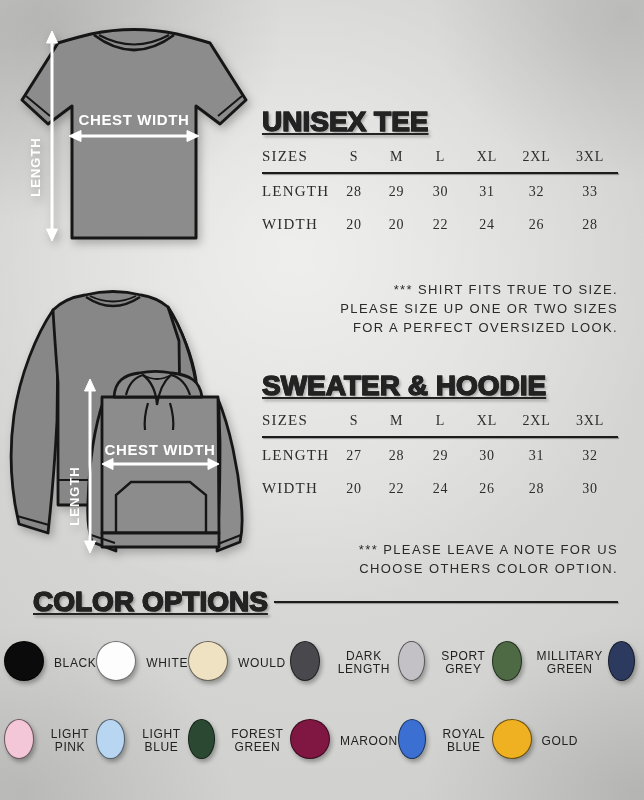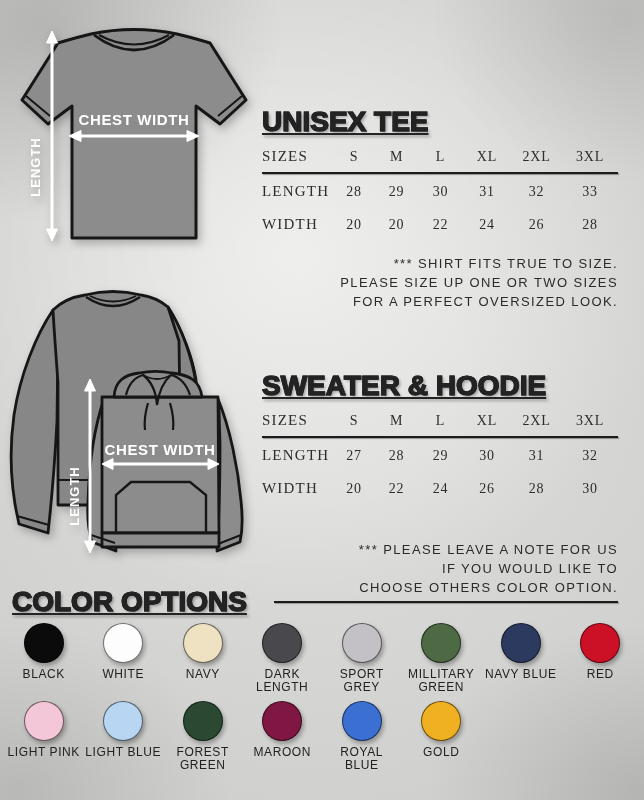--- a/index.html
+++ b/index.html
@@ -34,21 +34,21 @@
     position:absolute; right:26px; text-align:right;
     font-size:13px; letter-spacing:1.4px; line-height:19px; color:#2b2b2b; white-space:nowrap;
   }
   .note span{display:block;}
   
   .rule-long{position:absolute; height:2px; background:#1c1c1c; box-shadow:1px 1px 1px rgba(0,0,0,.3);}
   .swatches{
     position:absolute; left:4px; top:620px; width:636px;
     display:grid; grid-template-columns:repeat(8,1fr); grid-auto-rows:78px;
   }
-  .swatch{display:flex; flex-direction:column; align-items:center; padding-top:3px;}
+  .swatch{display:flex; flex-direction:row; align-items:center; padding-top:3px;gap:10px;}
   .dot{
     width:38px; height:38px; border-radius:50%;
     border:1.5px solid rgba(0,0,0,.55);
     box-shadow:2px 3px 4px rgba(0,0,0,.30);
   }
   .swatch-label{
     margin-top:5px; font-size:12px; line-height:13px; letter-spacing:.6px;
     text-align:center; color:#222; max-width:76px;
   }
   
@@ -111,21 +111,21 @@
       <div class="t-label">WIDTH</div>
       <div class="t-cell">20</div>
       <div class="t-cell">20</div>
       <div class="t-cell">22</div>
       <div class="t-cell">24</div>
       <div class="t-cell">26</div>
       <div class="t-cell">28</div>
     </div>
   </div>
 
-  <div class="note" style="top:254px;">
+  <div class="note" style="top:280px;">
     <span>*** SHIRT FITS TRUE TO SIZE.</span>
     <span>PLEASE SIZE UP ONE OR TWO SIZES</span>
     <span>FOR A PERFECT OVERSIZED LOOK.</span>
   </div>
 
   <svg class="hoodie-svg" viewBox="0 0 253 285" aria-hidden="true">
 
     <g fill="#878787" stroke="#161616" stroke-width="2.8" stroke-linejoin="round">
       <path d="M51,27 C34,52 18,92 12,132 C7,168 9,207 17,241 L46,250 C50,214 53,176 55,138 L56,58 Z"></path>
       <path d="M51,27 C58,20 70,14 83,12 Q111,5 139,12 C152,14 160,19 166,24 C179,46 190,72 194,97 L193,222 L56,222 L56,100 C54,72 52,46 51,27 Z"></path>
@@ -189,39 +189,38 @@
       <div class="t-cell">22</div>
       <div class="t-cell">24</div>
       <div class="t-cell">26</div>
       <div class="t-cell">28</div>
       <div class="t-cell">30</div>
     </div>
   </div>
 
   <div class="note" style="top:540px;">
     <span>*** PLEASE LEAVE A NOTE FOR US</span>
-    <span>IF YOU WOULD LIKE TO</span>
     <span>CHOOSE OTHERS COLOR OPTION.</span>
   </div>
 
-  <div class="h" style="left:12px; top:586px;">COLOR OPTIONS</div>
+  <div class="h" style="left:33px; top:586px;">COLOR OPTIONS</div>
   <div class="rule-long" style="left:274px; top:601px; width:344px;"></div>
 
   <div class="swatches">
     <div class="swatch">
       <div class="dot" style="background-color: rgb(11, 11, 11);"></div>
       <div class="swatch-label">BLACK</div>
     </div>
     <div class="swatch">
       <div class="dot" style="background-color: rgb(253, 253, 253);"></div>
       <div class="swatch-label">WHITE</div>
     </div>
     <div class="swatch">
       <div class="dot" style="background-color: rgb(238, 226, 195);"></div>
-      <div class="swatch-label">NAVY</div>
+      <div class="swatch-label">WOULD</div>
     </div>
     <div class="swatch">
       <div class="dot" style="background-color: rgb(72, 72, 77);"></div>
       <div class="swatch-label">DARK LENGTH</div>
     </div>
     <div class="swatch">
       <div class="dot" style="background-color: rgb(195, 193, 198);"></div>
       <div class="swatch-label">SPORT GREY</div>
     </div>
     <div class="swatch">

